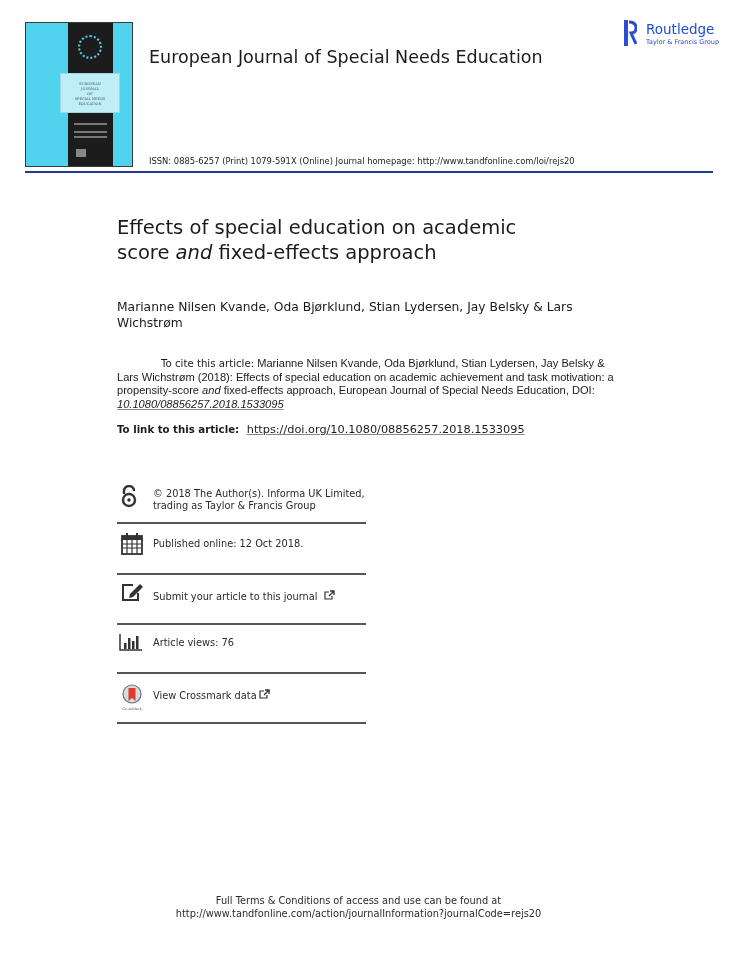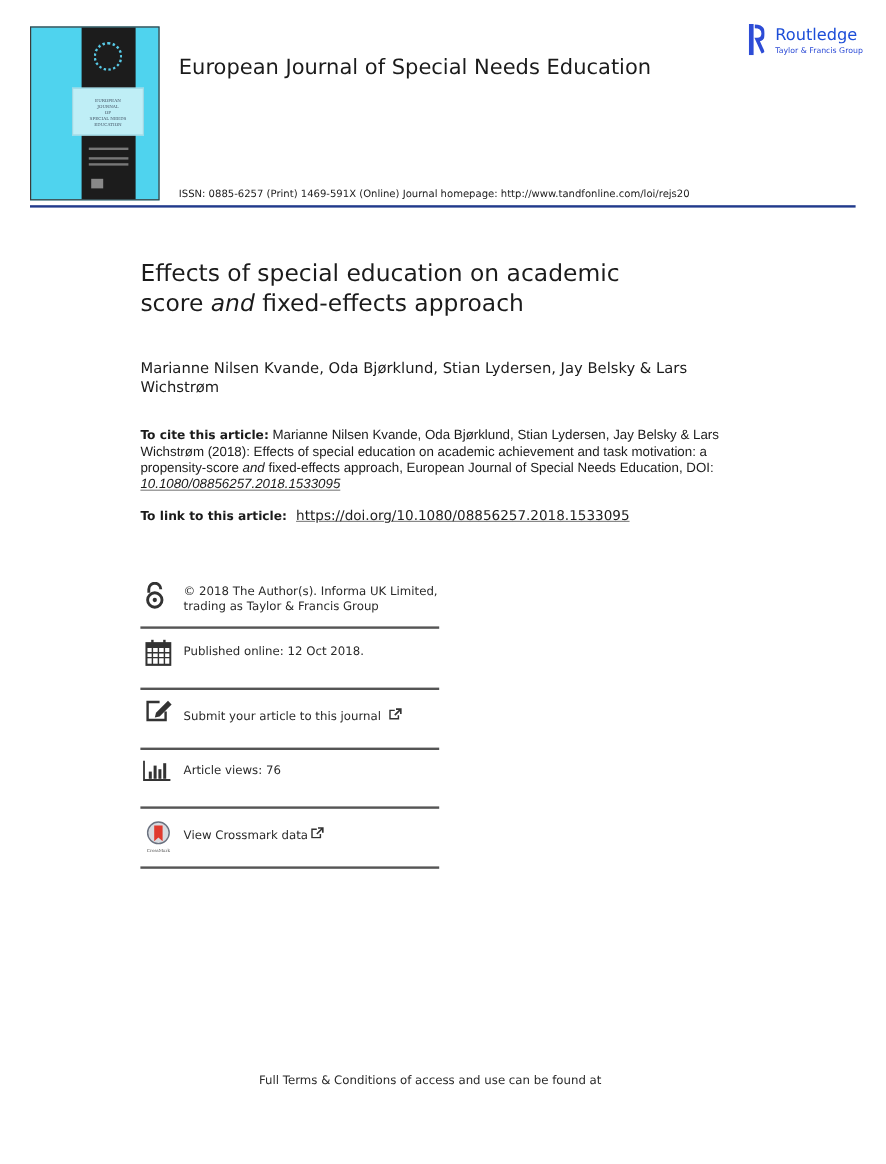--- a/index.html
+++ b/index.html
@@ -28,21 +28,21 @@
 
     .issn { left: 149px; top: 156px; font-size: 8.4px; color: #222; white-space: nowrap; }
     .header-rule { left: 25px; top: 171px; width: 688px; height: 2px; background: #213a8c; }
 
     .article-title { left: 117px; top: 216px; width: 470px; font-size: 19.5px; line-height: 24.5px; color: #1b1b1b; }
     .article-title em { font-style: italic; }
 
     .authors { left: 117px; top: 300px; width: 520px; font-size: 12.3px; line-height: 15.5px; color: #1b1b1b; }
 
     .cite { left: 117px; top: 357px; width: 500px; font-family: "Liberation Sans", sans-serif; font-size: 11.1px; line-height: 13.6px; color: #1b1b1b; }
-    .cite .lbl { font-family: "DejaVu Sans", sans-serif; font-weight: bold; font-size: 10.2px; }
+    .cite .lbl { font-family: "DejaVu Sans", sans-serif; font-weight: normal; font-size: 10.2px; margin-left: 44px; }
     .cite .doi { text-decoration: underline; text-decoration-color: #888; font-style: italic; }
     .cite em { font-style: italic; }
 
     .link-row { left: 117px; top: 423px; font-size: 11.3px; white-space: nowrap; color: #1b1b1b; }
     .link-row .lbl { font-weight: bold; font-size: 10.2px; }
     .link-row .url { font-family: "DejaVu Sans", sans-serif; text-decoration: underline; text-decoration-color: #888; margin-left: 4px; }
 
     .info-item { left: 117px; width: 249px; }
     .info-item .icon { position: absolute; left: 4px; }
     .info-item .text { position: absolute; left: 36px; font-size: 9.8px; line-height: 12px; color: #2a2a2a; white-space: nowrap; }
@@ -73,21 +73,21 @@
 
 <div class="abs publisher">
   <svg class="r-logo" viewBox="0 0 13 26">
     <rect x="0" y="0" width="4" height="26" fill="#2d4cd6"></rect>
     <path d="M5 2 Q12 2 12 8 Q12 13 7 13 L12 24" stroke="#2d4cd6" stroke-width="3" fill="none"></path>
   </svg>
   <span class="name">Routledge</span>
   <span class="group">Taylor &amp; Francis Group</span>
 </div>
 
-<div class="abs issn">ISSN: 0885-6257 (Print) 1469-591X (Online) Journal homepage: http://www.tandfonline.com/loi/rejs20</div>
+<div class="abs issn">ISSN: 0885-6257 (Print) 1079-591X (Online) Journal homepage: http://www.tandfonline.com/loi/rejs20</div>
 <div class="abs header-rule"></div>
 
 <div class="abs article-title">
   <div>Effects of special education on academic</div>
   <div><span>score </span><em>and</em><span> fixed-effects approach</span></div>
 </div>
 
 <div class="abs authors">Marianne Nilsen Kvande, Oda Bjørklund, Stian Lydersen, Jay Belsky &amp; Lars Wichstrøm</div>
 
 <div class="abs cite">
@@ -159,13 +159,14 @@
     <span>View Crossmark data</span><svg width="11" height="10" viewBox="0 0 11 10" style="margin-left:2px; vertical-align:0">
       <path d="M5 2 H1 V9 H8 V6" stroke="#333" stroke-width="1.2" fill="none"></path>
       <path d="M6 1 H10 V5 M10 1 L5 6" stroke="#333" stroke-width="1.4" fill="none"></path>
     </svg>
   </div>
 </div>
 <div class="abs rule" style="top:722px"></div>
 
 <div class="abs footer">
   <div>Full Terms &amp; Conditions of access and use can be found at</div>
+  <div>http://www.tandfonline.com/action/journalInformation?journalCode=rejs20</div>
 </div>
 
 </body></html>

